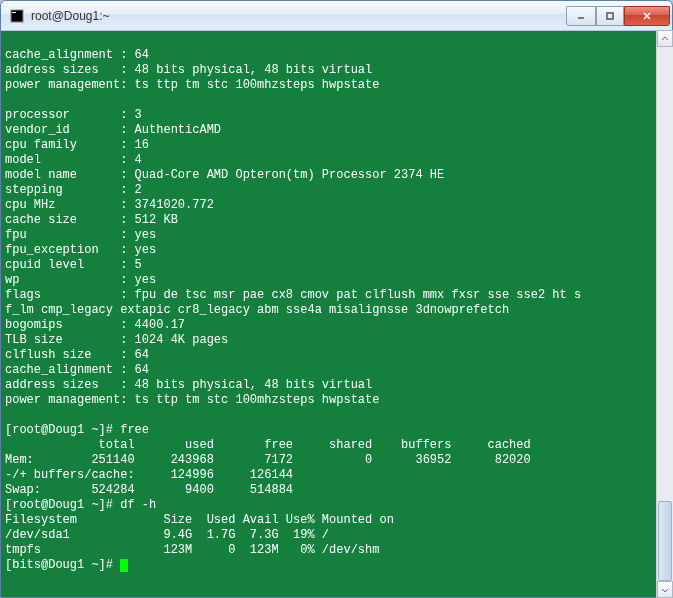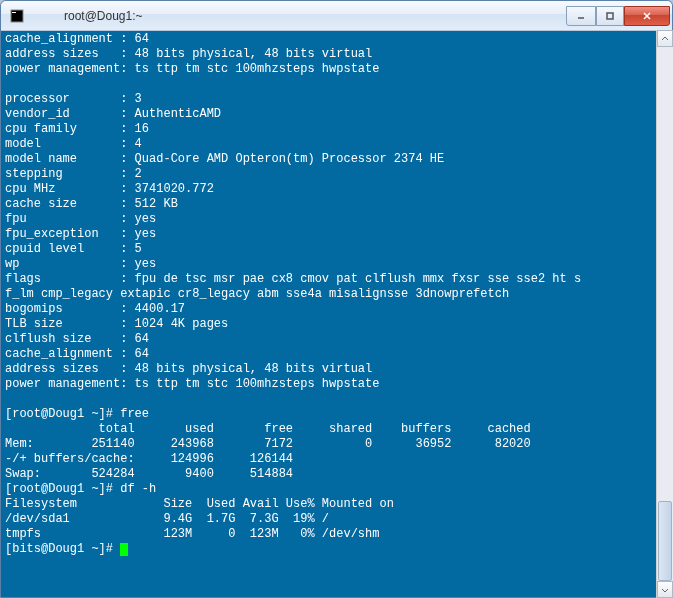--- a/index.html
+++ b/index.html
@@ -21,21 +21,20 @@
     flex-direction: column;
   }
   .titlebar {
     height: 30px;
     background: linear-gradient(to bottom, #f8fbff 0%, #e6eef9 45%, #d5e3f3 46%, #e3edf9 100%);
     display: flex;
     align-items: center;
     padding: 0 2px 0 8px;
     border-bottom: 1px solid #b8c8dc;
     border-radius: 6px 6px 0 0;
-    gap: 33px;
   }
   .titlebar .icon {
     width: 16px;
     height: 16px;
     margin-right: 6px;
     display: flex;
     align-items: center;
     justify-content: center;
   }
   .titlebar .title {
@@ -65,26 +64,26 @@
     width: 46px;
     background: linear-gradient(to bottom, #f08f84 0%, #d9624e 45%, #c94530 46%, #df5f4a 100%);
     color: #fff;
     border-color: #a03020;
     border-radius: 0 0 3px 0;
   }
   .win-btn.close svg { stroke: #fff; }
   .win-btn svg { stroke: #555; stroke-width: 1.5; }
   .terminal {
     flex: 1;
-    background: #0369a1;
+    background: #15803d;
     color: #fff;
     font-family: "Courier New", monospace;
     font-size: 12px;
     line-height: 15px;
-    padding: 1px 4px;
+    padding: 17px 4px;
     overflow: hidden;
     white-space: pre;
     position: relative;
   }
   .scrollbar {
     position: absolute;
     right: 0;
     top: 30px;
     bottom: 0;
     width: 17px;

